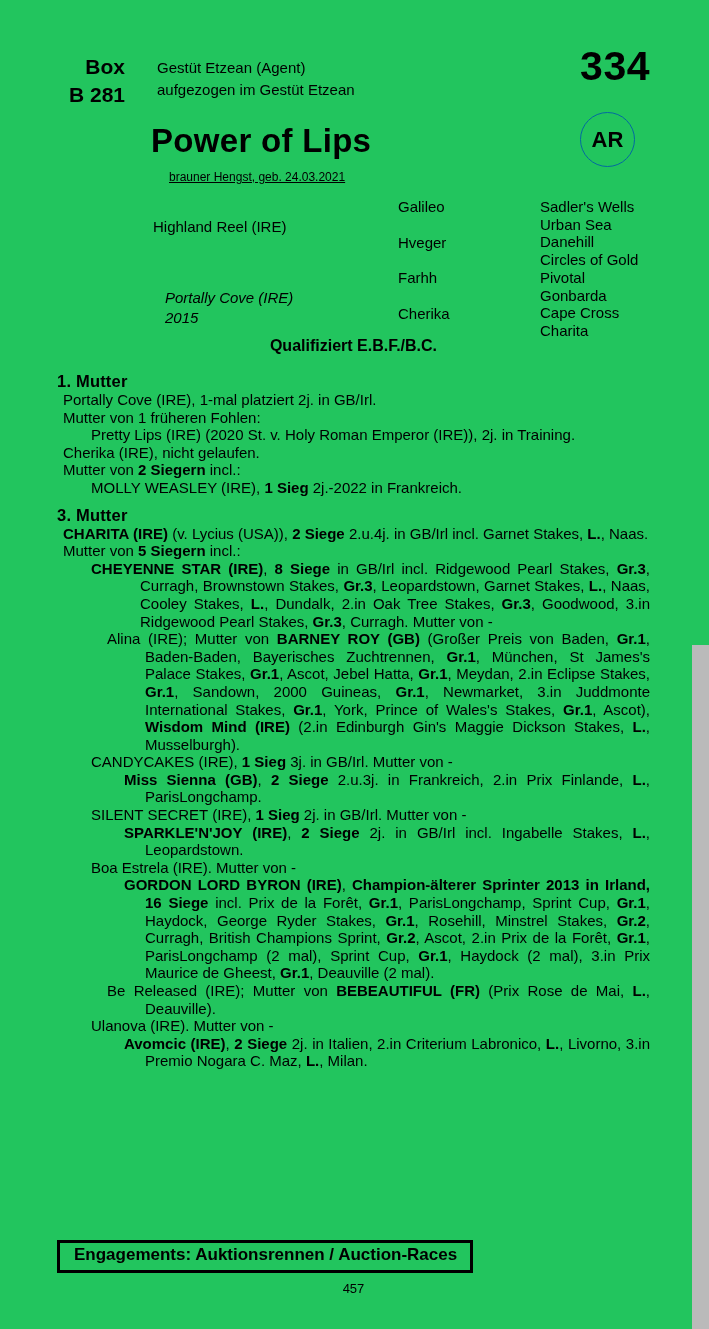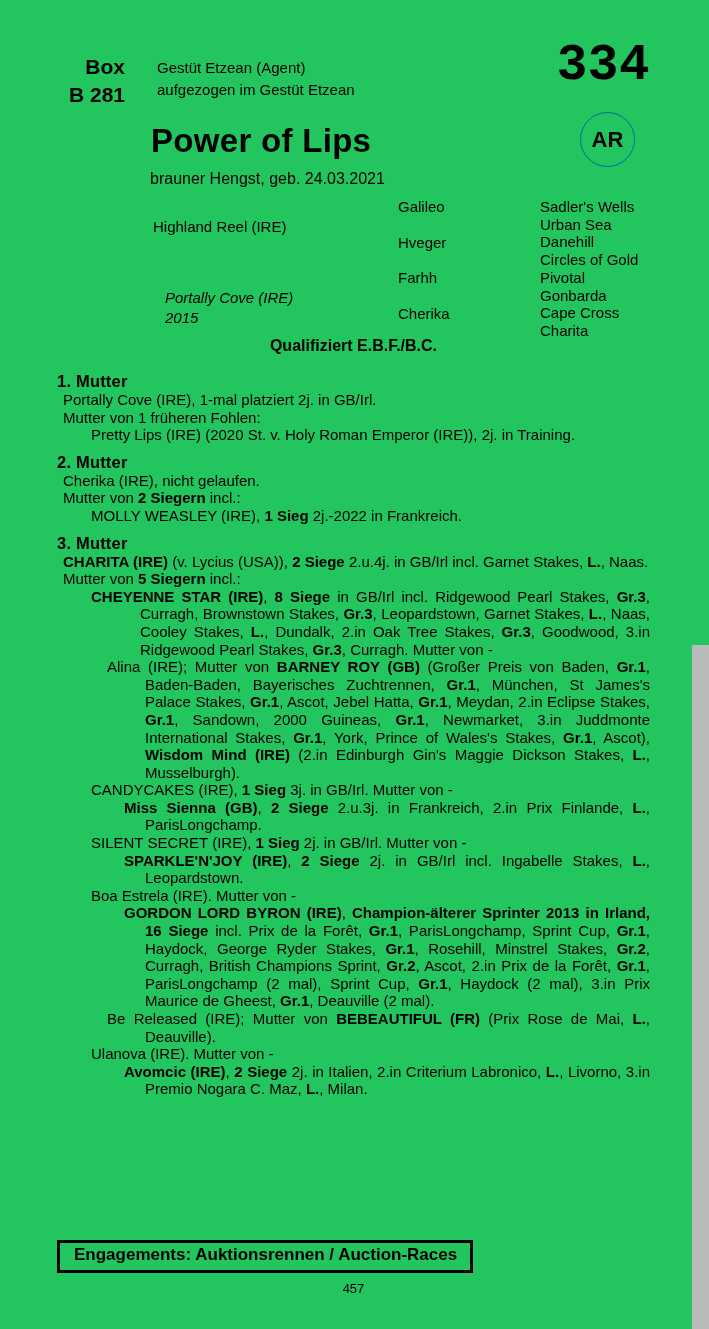--- a/index.html
+++ b/index.html
@@ -14,24 +14,24 @@
   .page { position:absolute; left:0; top:0; width:709px; height:1329px; background:#22c55e; }
 
   
   .box-label {
     position:absolute; left:40px; top:53px; width:85px;
     text-align:right; font-weight:bold; font-size:21px; line-height:28px;
   }
   .consignor { position:absolute; left:157px; top:57px; font-size:15px; line-height:22px; }
   .lot-number {
     position:absolute; left:470px; top:40px; width:180px;
-    text-align:right; font-size:51px; font-weight:bold; letter-spacing:0.5px; line-height:52px;font-family:Liberation Mono, monospace;
+    text-align:right; font-size:41px; font-weight:bold; letter-spacing:0.5px; line-height:52px;
   }
   .horse-name { position:absolute; left:151px; top:122px; font-size:33px; font-weight:bold; letter-spacing:0.3px; }
-  .horse-details { position:absolute; left:150px; top:170px; font-size:16px; }
+  .horse-details { position:absolute; left:169px; top:170px; font-size:12px;text-decoration:underline; }
   .brand-circle {
     position:absolute; left:580px; top:112px; width:53px; height:53px;
     border:1px solid #0369a1; border-radius:50%;
     display:flex; align-items:center; justify-content:center;
     font-weight:bold; font-size:22px;
   }
 
   
   .ped { position:absolute; font-size:15px; white-space:nowrap; }
   .ped-sire-name  { left:153px; top:218px; }
@@ -119,21 +119,20 @@
       <div>Charita</div>
     </div>
 
   <div class="qualifier">Qualifiziert E.B.F./B.C.</div>
 
   <div class="body-text">
       <div class="sec-heading first">1. Mutter</div>
       <p class="para l0"><span>Portally Cove (IRE), 1-mal platziert 2j. in GB/Irl.</span></p>
       <p class="para l0"><span>Mutter von 1 früheren Fohlen:</span></p>
       <p class="para child"><span>Pretty Lips (IRE) (2020 St. v. Holy Roman Emperor (IRE)), 2j. in Training.</span></p>
-      <div class="sec-heading">2. Mutter</div>
       <p class="para l0"><span>Cherika (IRE), nicht gelaufen.</span></p>
       <p class="para l0"><span>Mutter von </span><span class="b">2 Siegern</span><span> incl.:</span></p>
       <p class="para child"><span>MOLLY WEASLEY (IRE), </span><span class="b">1 Sieg</span><span> 2j.-2022 in Frankreich.</span></p>
       <div class="sec-heading">3. Mutter</div>
       <p class="para l0"><span class="b">CHARITA (IRE)</span><span> (v. Lycius (USA)), </span><span class="b">2 Siege</span><span> 2.u.4j. in GB/Irl incl. Garnet Stakes, </span><span class="b">L.</span><span>, Naas.</span></p>
       <p class="para l0"><span>Mutter von </span><span class="b">5 Siegern</span><span> incl.:</span></p>
       <p class="para child"><span class="b">CHEYENNE STAR (IRE)</span><span>, </span><span class="b">8 Siege</span><span> in GB/Irl incl. Ridgewood Pearl Stakes, </span><span class="b">Gr.3</span><span>, Curragh, Brownstown Stakes, </span><span class="b">Gr.3</span><span>, Leopardstown, Garnet Stakes, </span><span class="b">L.</span><span>, Naas, Cooley Stakes, </span><span class="b">L.</span><span>, Dundalk, 2.in Oak Tree Stakes, </span><span class="b">Gr.3</span><span>, Goodwood, 3.in Ridgewood Pearl Stakes, </span><span class="b">Gr.3</span><span>, Curragh. Mutter von -</span></p>
       <p class="para gchild"><span>Alina (IRE); Mutter von </span><span class="b">BARNEY ROY (GB)</span><span> (Großer Preis von Baden, </span><span class="b">Gr.1</span><span>, Baden-Baden, Bayerisches Zuchtrennen, </span><span class="b">Gr.1</span><span>, München, St James's Palace Stakes, </span><span class="b">Gr.1</span><span>, Ascot, Jebel Hatta, </span><span class="b">Gr.1</span><span>, Meydan, 2.in Eclipse Stakes, </span><span class="b">Gr.1</span><span>, Sandown, 2000 Guineas, </span><span class="b">Gr.1</span><span>, Newmarket, 3.in Juddmonte International Stakes, </span><span class="b">Gr.1</span><span>, York, Prince of Wales's Stakes, </span><span class="b">Gr.1</span><span>, Ascot), </span><span class="b">Wisdom Mind (IRE)</span><span> (2.in Edinburgh Gin's Maggie Dickson Stakes, </span><span class="b">L.</span><span>, Musselburgh).</span></p>
       <p class="para child"><span>CANDYCAKES (IRE), </span><span class="b">1 Sieg</span><span> 3j. in GB/Irl. Mutter von -</span></p>
       <p class="para gchild2"><span class="b">Miss Sienna (GB)</span><span>, </span><span class="b">2 Siege</span><span> 2.u.3j. in Frankreich, 2.in Prix Finlande, </span><span class="b">L.</span><span>, ParisLongchamp.</span></p>

